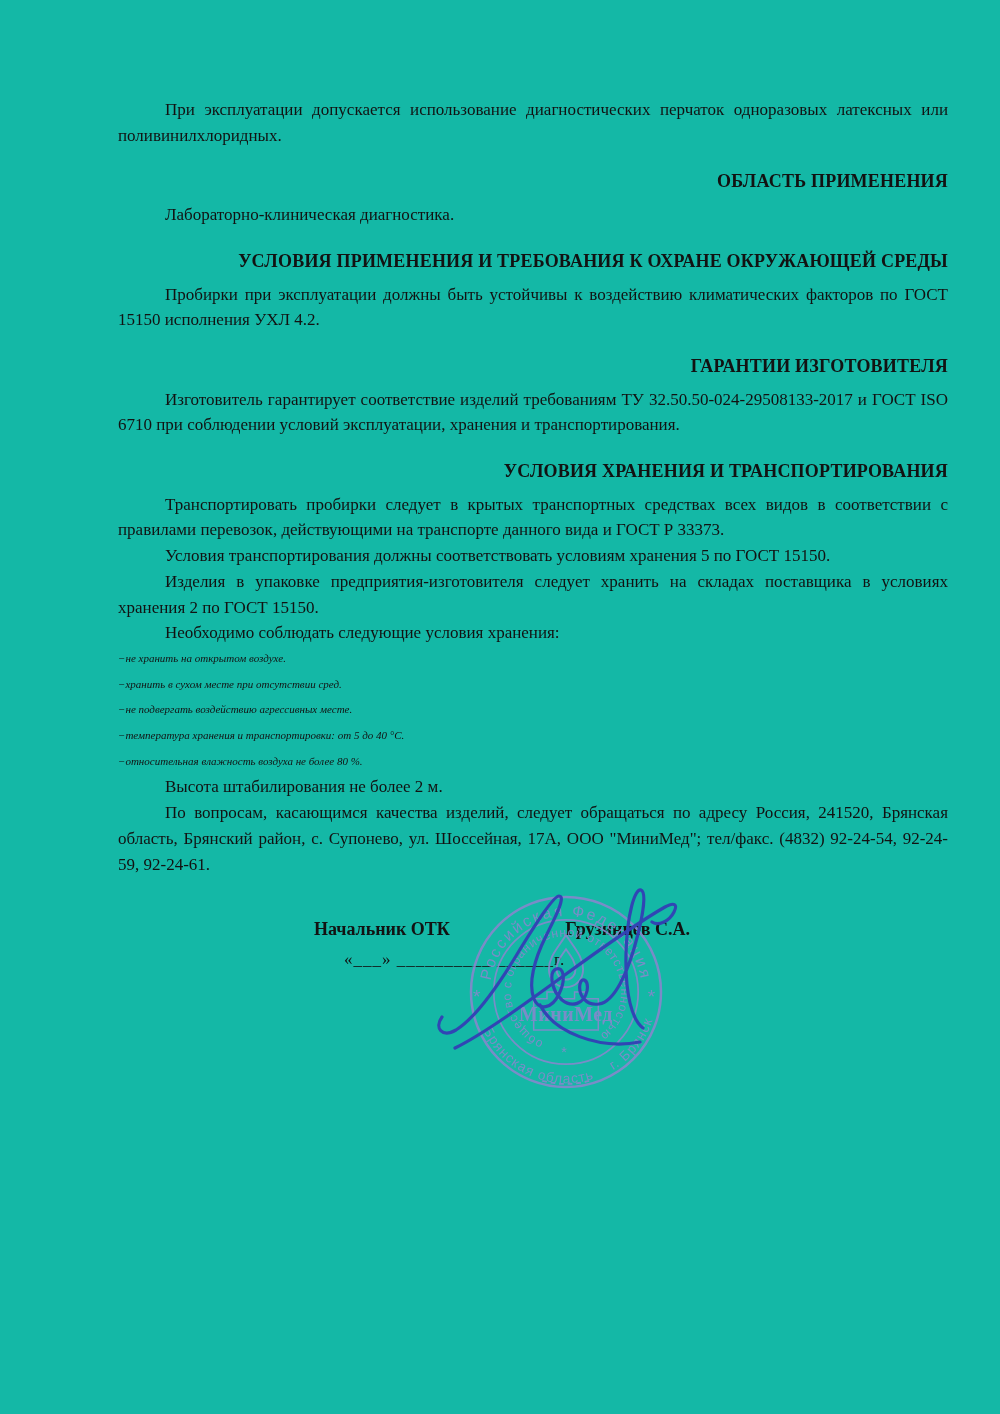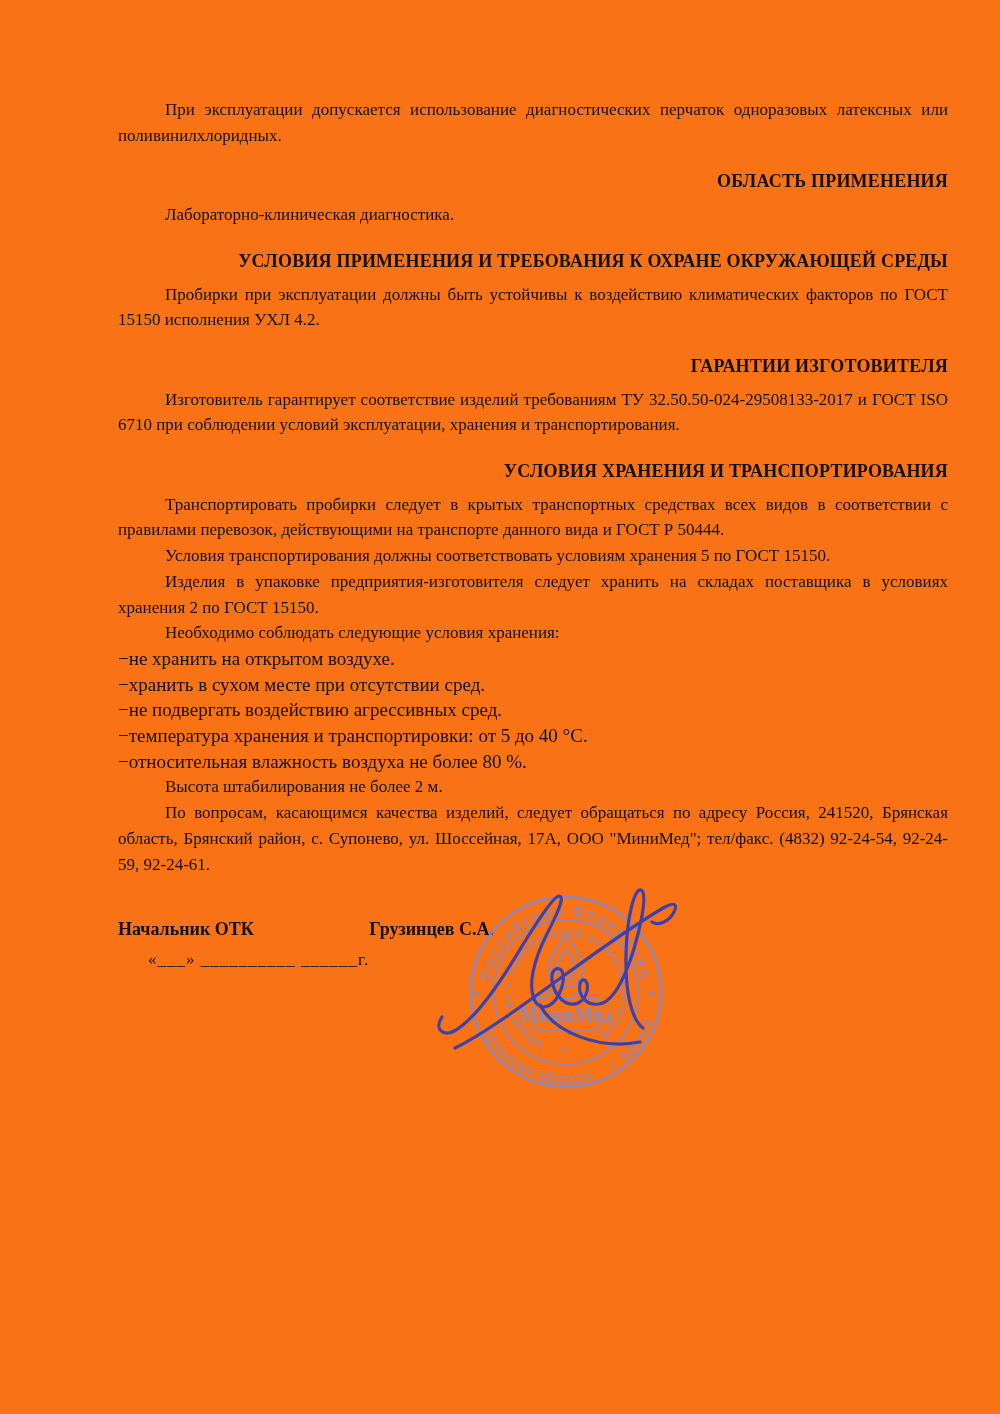--- a/index.html
+++ b/index.html
@@ -1,20 +1,20 @@
 <!DOCTYPE html>
 <html><head>
 <meta charset="utf-8">
 <style>
   html, body { margin: 0; padding: 0; background: #ffffff; }
   .page {
     position: relative;
     width: 1000px;
     height: 1414px;
-    background: #f97316;
+    background: #14b8a6;
     font-family: "Liberation Serif", "DejaVu Serif", serif;
     color: #121212;
     overflow: hidden;
   }
   .content {
     position: absolute;
     left: 118px;
     top: 97px;
     width: 830px;
   }
@@ -28,28 +28,29 @@
   h2.heading {
     margin: 21px 0 7px 0;
     font-size: 18px;
     line-height: 25.7px;
     font-weight: 700;
     text-align: right;
     letter-spacing: 0.2px;
   }
   .rule {
     margin: 0;
-    font-size: 19px;
+    font-size: 11px;
     line-height: 25.7px;
     text-align: left;
     text-indent: 0;
+    font-style: italic;
   }
   .sig-row {
     display: flex;
-    justify-content: flex-start;
+    justify-content: center;
     margin-top: 39px;
   }
   .sig-title, .sig-name {
     font-weight: 700;
     font-size: 18px;
     line-height: 26px;
   }
   .sig-name { padding-right: 62px; }
   .date-line {
     margin-top: 8px;
@@ -78,28 +79,28 @@
     <h2 class="heading">ОБЛАСТЬ ПРИМЕНЕНИЯ</h2>
     <p class="para">Лабораторно-клиническая диагностика.</p>
 
     <h2 class="heading">УСЛОВИЯ ПРИМЕНЕНИЯ И ТРЕБОВАНИЯ К ОХРАНЕ ОКРУЖАЮЩЕЙ СРЕДЫ</h2>
     <p class="para">Пробирки при эксплуатации должны быть устойчивы к воздействию климатических факторов по ГОСТ 15150 исполнения УХЛ 4.2.</p>
 
     <h2 class="heading">ГАРАНТИИ ИЗГОТОВИТЕЛЯ</h2>
     <p class="para">Изготовитель гарантирует соответствие изделий требованиям ТУ 32.50.50-024-29508133-2017 и ГОСТ ISO 6710 при соблюдении условий эксплуатации, хранения и транспортирования.</p>
 
     <h2 class="heading">УСЛОВИЯ ХРАНЕНИЯ И ТРАНСПОРТИРОВАНИЯ</h2>
-    <p class="para">Транспортировать пробирки следует в крытых транспортных средствах всех видов в соответствии с правилами перевозок, действующими на транспорте данного вида и ГОСТ Р 50444.</p>
+    <p class="para">Транспортировать пробирки следует в крытых транспортных средствах всех видов в соответствии с правилами перевозок, действующими на транспорте данного вида и ГОСТ Р 33373.</p>
     <p class="para">Условия транспортирования должны соответствовать условиям хранения 5 по ГОСТ 15150.</p>
     <p class="para">Изделия в упаковке предприятия-изготовителя следует хранить на складах поставщика в условиях хранения 2 по ГОСТ 15150.</p>
     <p class="para">Необходимо соблюдать следующие условия хранения:</p>
 
     <div class="rule">−не хранить на открытом воздухе.</div>
     <div class="rule">−хранить в сухом месте при отсутствии сред.</div>
-    <div class="rule">−не подвергать воздействию агрессивных сред.</div>
+    <div class="rule">−не подвергать воздействию агрессивных месте.</div>
     <div class="rule">−температура хранения и транспортировки: от 5 до 40 °С.</div>
     <div class="rule">−относительная влажность воздуха не более 80 %.</div>
 
     <p class="para">Высота штабилирования не более 2 м.</p>
     <p class="para">По вопросам, касающимся качества изделий, следует обращаться по адресу Россия, 241520, Брянская область, Брянский район, с. Супонево, ул. Шоссейная, 17А, ООО "МиниМед"; тел/факс. (4832) 92-24-54, 92-24-59, 92-24-61.</p>
 
     <div class="sig-row">
       <div class="sig-left">
         <div class="sig-title">Начальник ОТК</div>
         <div class="date-line">«___» __________ ______г.</div>

